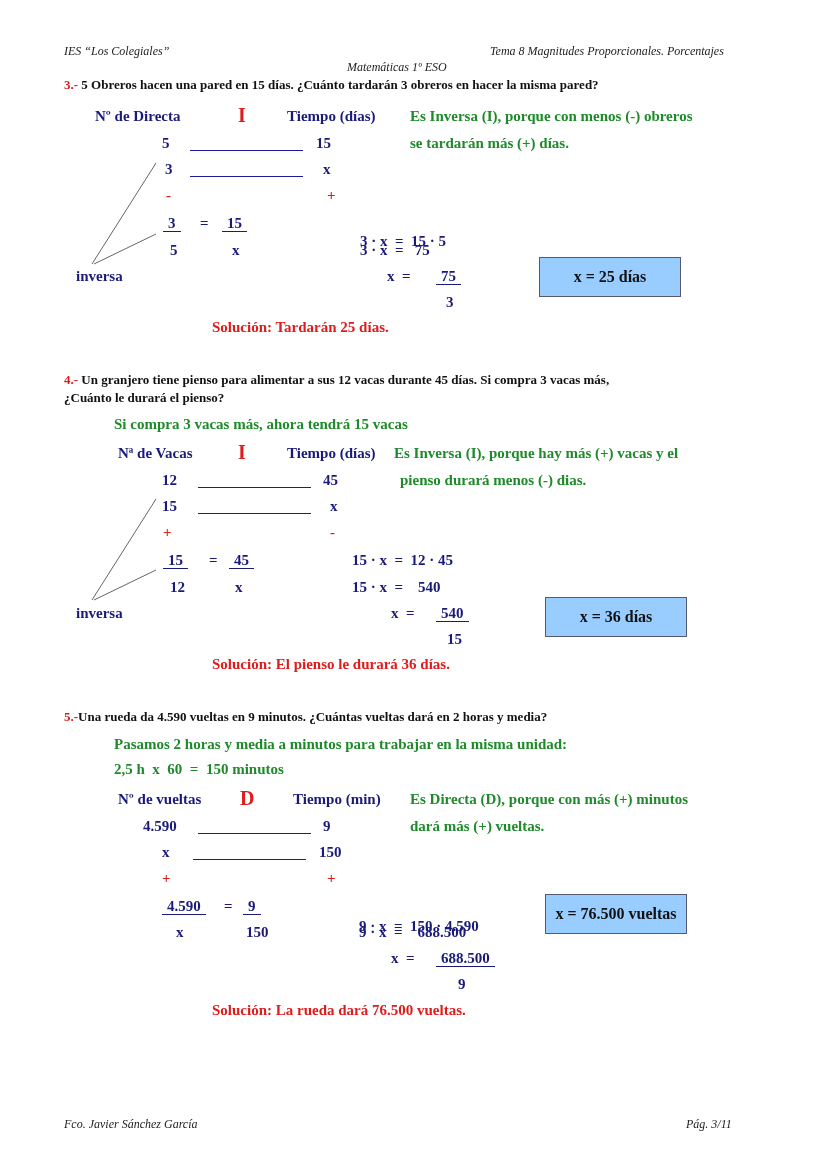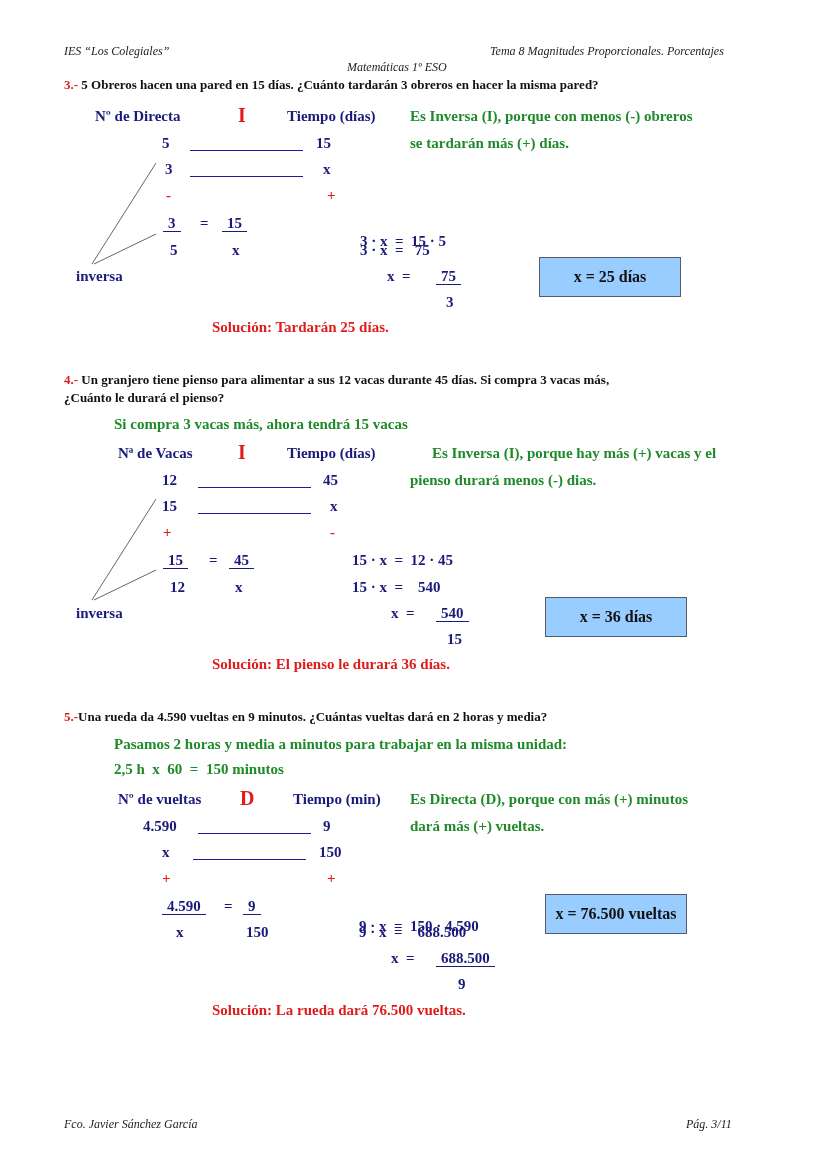--- a/index.html
+++ b/index.html
@@ -71,22 +71,22 @@
 <section>
   <div class="abs q" style="left:64px;top:372px;">
     <span class="qnum">4.-</span><span> Un granjero tiene pienso para alimentar a sus 12 vacas durante 45 días. Si compra 3 vacas más,</span>
   </div>
   <div class="abs q" style="left:64px;top:390px;">¿Cuánto le durará el pienso?</div>
   <div class="abs green" style="left:114px;top:416px;">Si compra 3 vacas más, ahora tendrá 15 vacas</div>
 
   <div class="abs navy" style="left:118px;top:445px;">Nª de Vacas</div>
   <div class="abs bigred" style="left:238px;top:441px;">I</div>
   <div class="abs navy" style="left:287px;top:445px;">Tiempo (días)</div>
-  <div class="abs green" style="left:432px;top:445px;">Es Inversa (I), porque hay más  (+) vacas y el</div>
-  <div class="abs green" style="left:410px;top:472px;">pienso durará menos  (-) dias.</div>
+  <div class="abs green" style="left:394px;top:445px;">Es Inversa (I), porque hay más  (+) vacas y el</div>
+  <div class="abs green" style="left:400px;top:472px;">pienso durará menos  (-) dias.</div>
 
   <div class="abs navy" style="left:162px;top:472px;">12</div>
   <div class="hline" style="left:198px;top:487px;width:113px;"></div>
   <div class="abs navy" style="left:323px;top:472px;">45</div>
   <div class="abs navy" style="left:162px;top:498px;">15</div>
   <div class="hline" style="left:198px;top:513px;width:113px;"></div>
   <div class="abs navy" style="left:330px;top:498px;">x</div>
   <div class="abs red" style="left:163px;top:524px;">+</div>
   <div class="abs red" style="left:330px;top:524px;">-</div>
 

